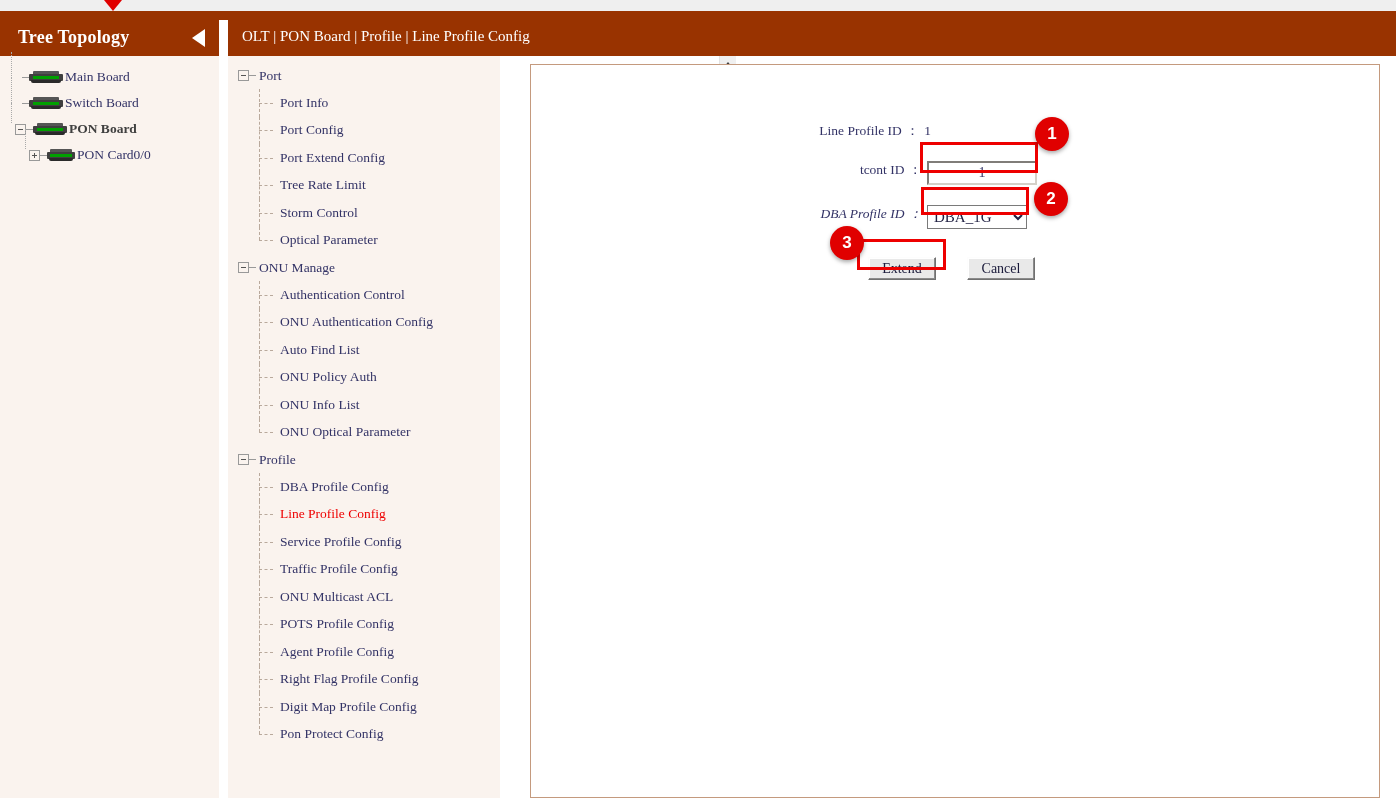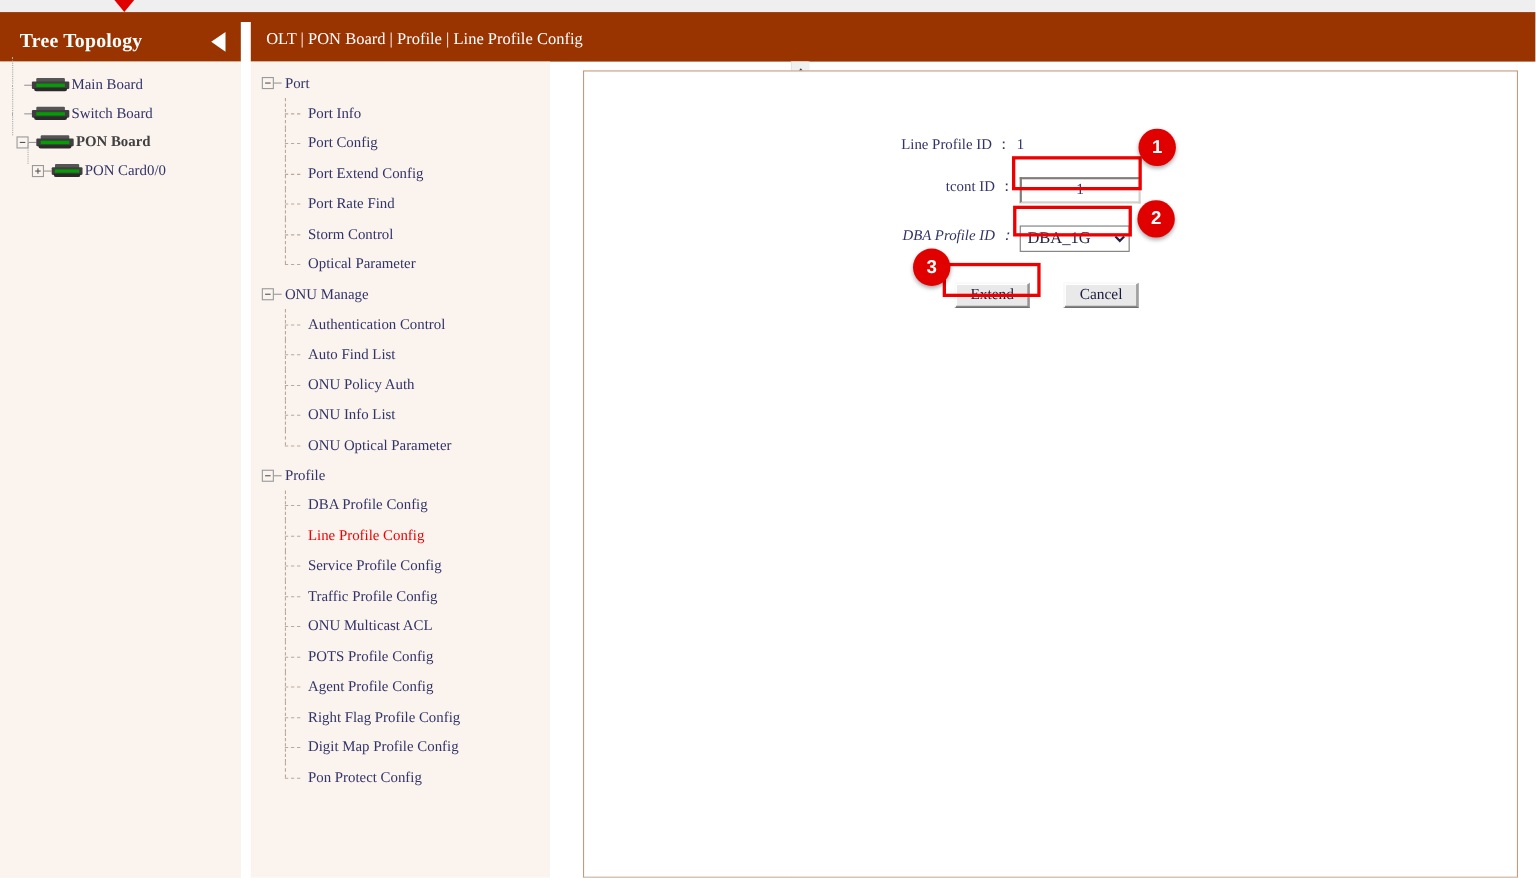--- a/index.html
+++ b/index.html
@@ -480,41 +480,46 @@
             <span class="mlabel">Port Config</span>
           </div>
           <div class="mitem">
             <span class="vline"></span>
             <span class="branch"></span>
             <span class="mlabel">Port Extend Config</span>
           </div>
           <div class="mitem">
             <span class="vline"></span>
             <span class="branch"></span>
-            <span class="mlabel">Port Rate Find</span>
+            <span class="mlabel">Tree Rate Limit</span>
           </div>
           <div class="mitem">
             <span class="vline"></span>
             <span class="branch"></span>
             <span class="mlabel">Storm Control</span>
           </div>
           <div class="mitem last">
             <span class="vline"></span>
             <span class="branch"></span>
             <span class="mlabel">Optical Parameter</span>
           </div>
           <div class="mgroup-head">
             <span class="expander"></span>
             <span class="dash"></span>
             <span class="glabel">ONU Manage</span>
           </div>
           <div class="mitem">
             <span class="vline"></span>
             <span class="branch"></span>
             <span class="mlabel">Authentication Control</span>
+          </div>
+          <div class="mitem">
+            <span class="vline"></span>
+            <span class="branch"></span>
+            <span class="mlabel">ONU Authentication Config</span>
           </div>
           <div class="mitem">
             <span class="vline"></span>
             <span class="branch"></span>
             <span class="mlabel">Auto Find List</span>
           </div>
           <div class="mitem">
             <span class="vline"></span>
             <span class="branch"></span>
             <span class="mlabel">ONU Policy Auth</span>

